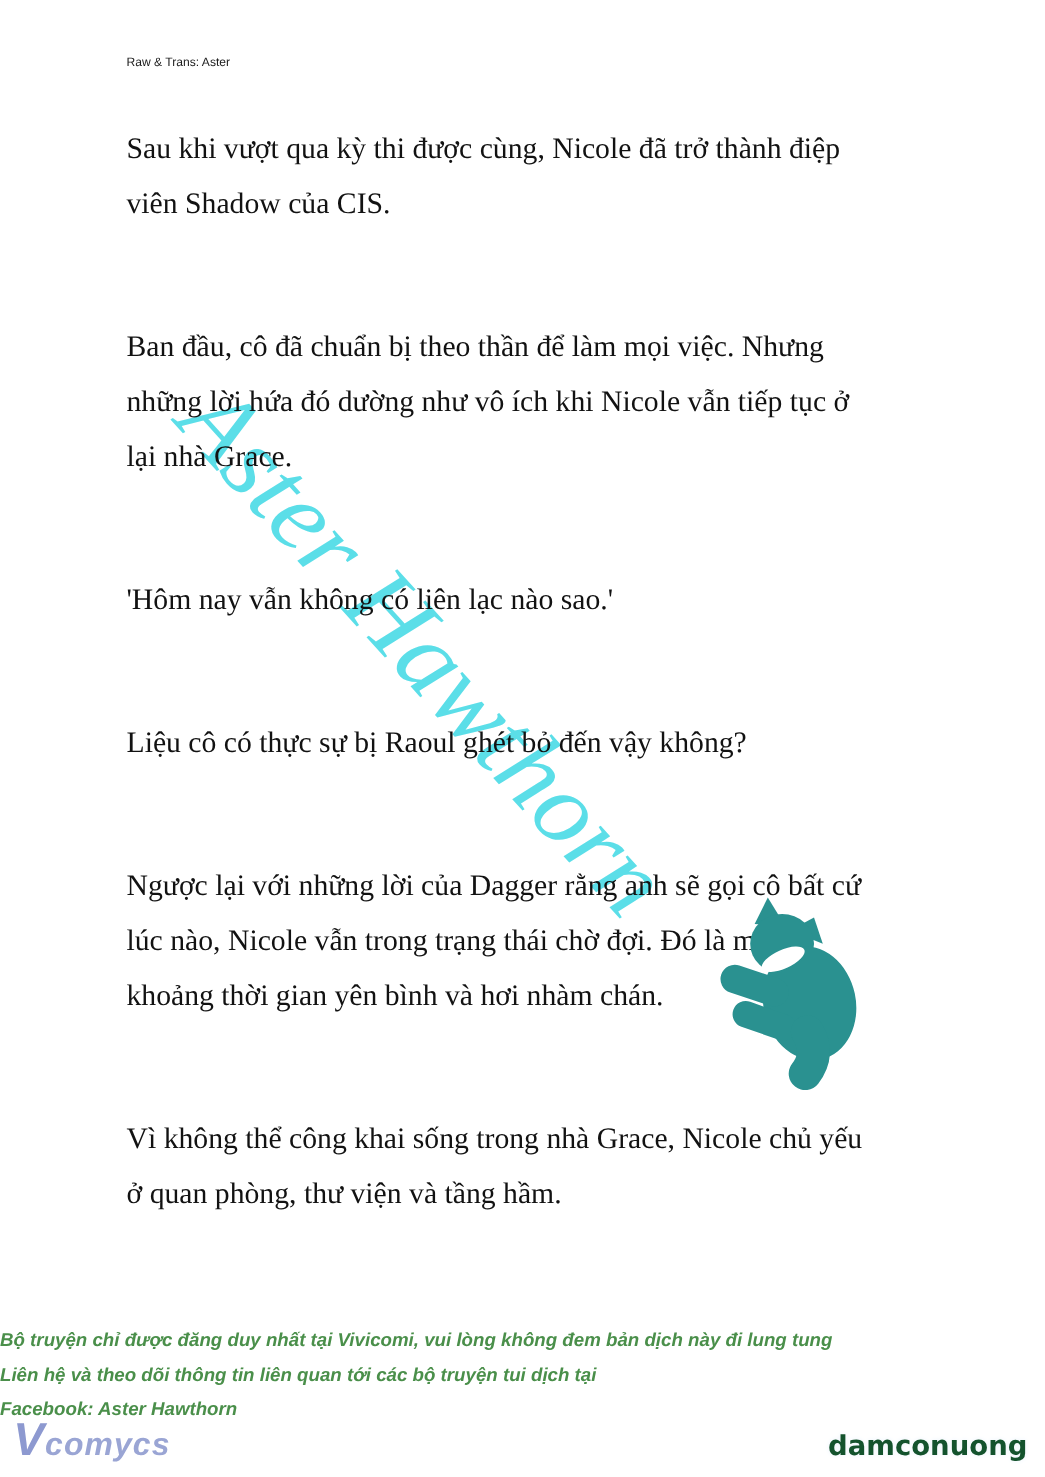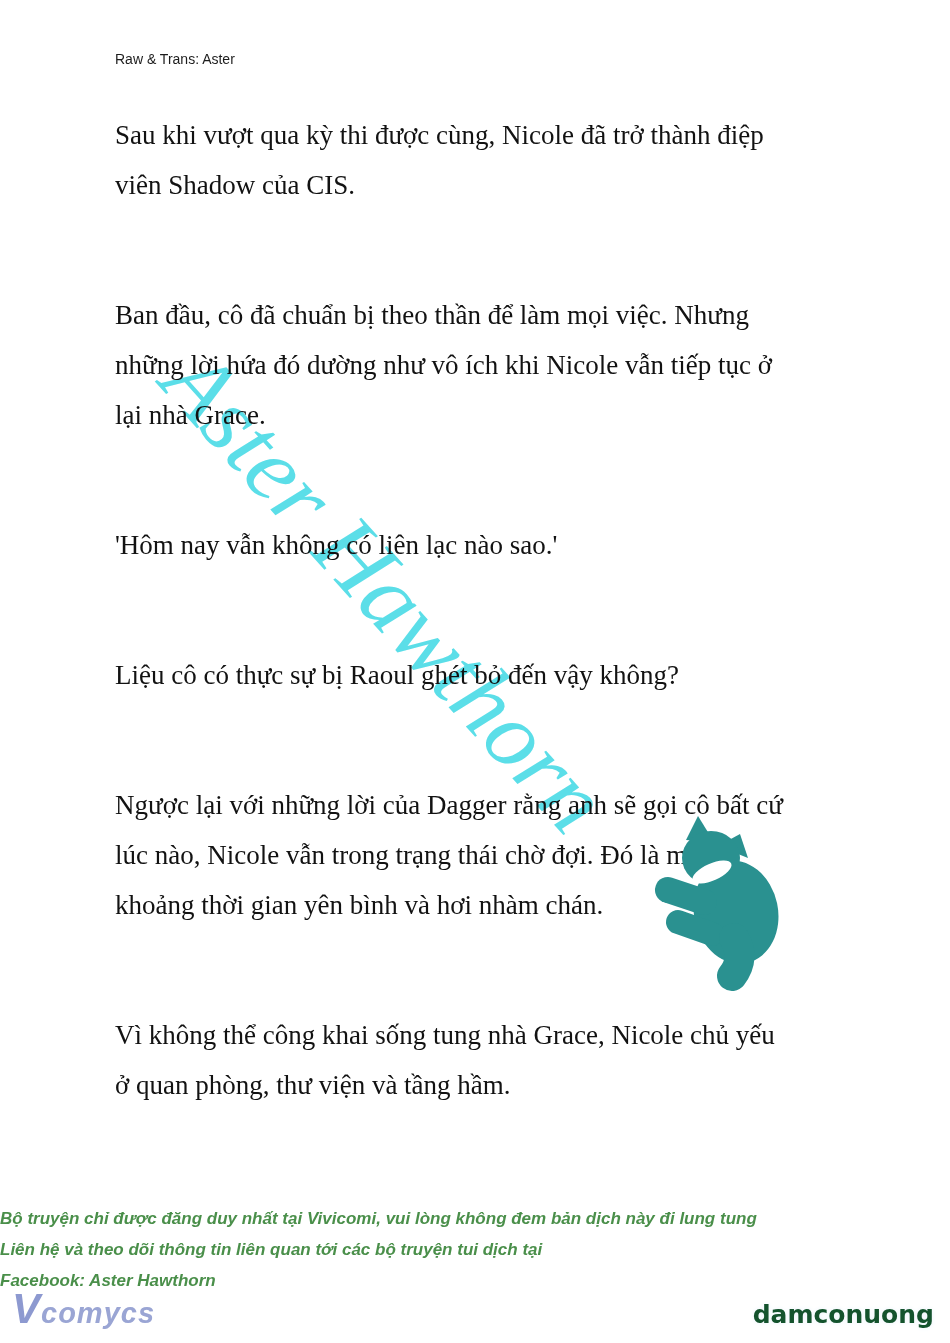--- a/index.html
+++ b/index.html
@@ -10,21 +10,21 @@
   
   .watermark {
     position:absolute; left:223px; top:327px; z-index:1;
     font-family:"Liberation Serif", serif; font-style:italic;
     font-size:95px; white-space:nowrap;
     color:rgba(77,219,230,0.92);
     transform:rotate(48deg); transform-origin:0 0;
   }
   .credit {
     position:absolute; left:115px; top:51px; z-index:2;
-    font-family:"Liberation Sans", sans-serif; font-size:14px; color:#1c1c1c;
+    font-family:"Liberation Sans", sans-serif; font-size:11px; color:#1c1c1c;
   }
   .content {
     position:absolute; left:115px; top:110px; width:735px; z-index:2;
     font-size:27px; line-height:50px; color:#121212;
   }
   .para { margin:0 0 80px 0; }
   .line { display:block; white-space:nowrap; }
   
   .cat { position:absolute; left:648px; top:810px; width:135px; height:190px; z-index:3; }
   
@@ -72,21 +72,21 @@
     </p>
     <p class="para">
       <span class="line">Liệu cô có thực sự bị Raoul ghét bỏ đến vậy không?</span>
     </p>
     <p class="para">
       <span class="line">Ngược lại với những lời của Dagger rằng anh sẽ gọi cô bất cứ</span>
       <span class="line">lúc nào, Nicole vẫn trong trạng thái chờ đợi. Đó là một</span>
       <span class="line">khoảng thời gian yên bình và hơi nhàm chán.</span>
     </p>
     <p class="para">
-      <span class="line">Vì không thể công khai sống tung nhà Grace, Nicole chủ yếu</span>
+      <span class="line">Vì không thể công khai sống trong nhà Grace, Nicole chủ yếu</span>
       <span class="line">ở quan phòng, thư viện và tầng hầm.</span>
     </p>
   </main>
 
   <svg class="cat" viewBox="0 0 135 190" xmlns="http://www.w3.org/2000/svg" aria-hidden="true">
     <g>
       <polygon points="50,6 66,32 38,30" fill="#2a9190"></polygon>
       <polygon points="92,24 100,48 70,36" fill="#2a9190"></polygon>
       <ellipse cx="63" cy="48" rx="29" ry="27" fill="#2a9190"></ellipse>
       <ellipse cx="88" cy="102" rx="42" ry="52" transform="rotate(-12 88 102)" fill="#2a9190"></ellipse>

